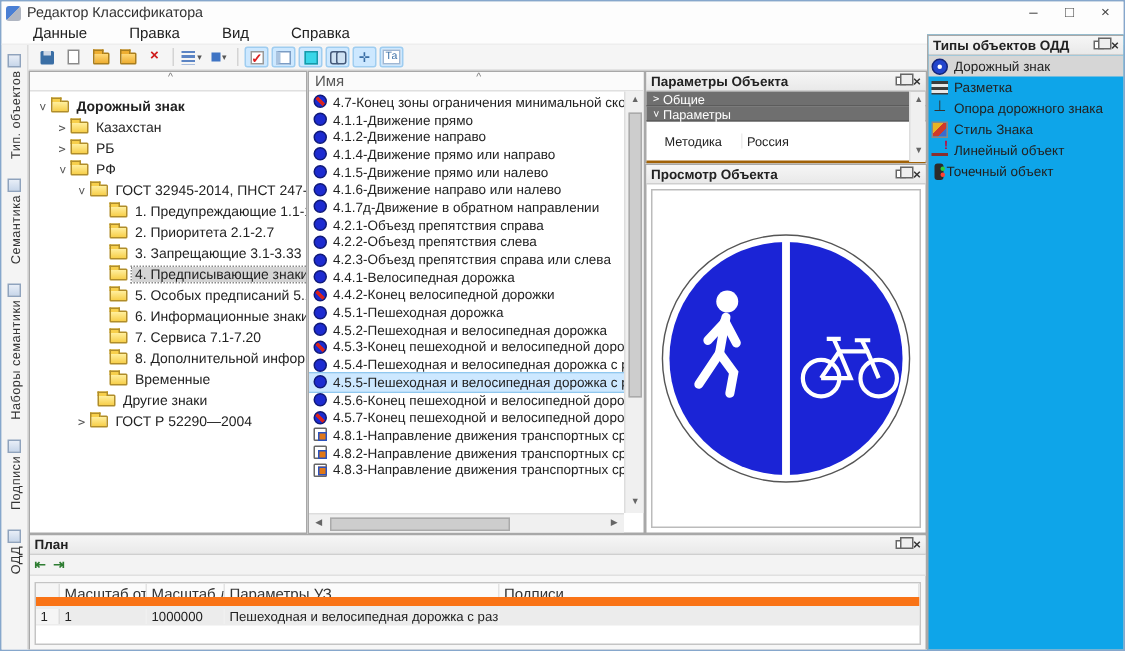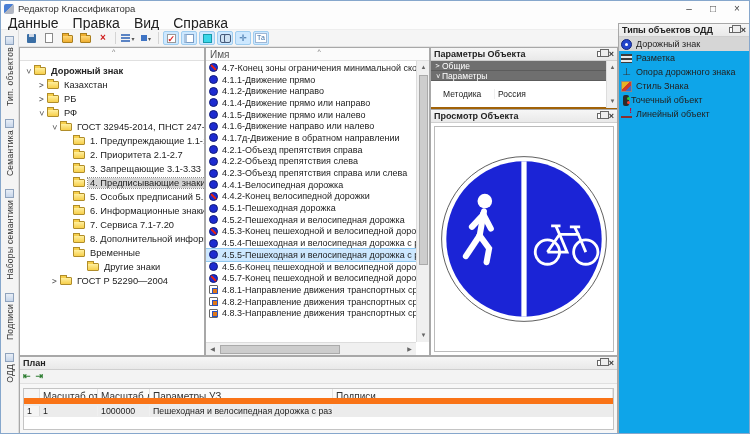--- a/index.html
+++ b/index.html
@@ -7,21 +7,21 @@
   body { font-family:"Liberation Sans", sans-serif; font-size:10px; color:#222; background:#fff; }
   #window { position:relative; width:750px; height:434px; background:#f0f0f0; border:1px solid #86a7cc; overflow:hidden; }
 
   
   #titlebar { position:absolute; left:0; top:0; width:748px; height:15px; background:#fdfdfd; display:flex; align-items:center; padding-left:3px; }
   .app-ico { width:10px; height:10px; margin-right:4px; background:linear-gradient(135deg,#4a7fd4 0 50%,#b0b6c2 50% 100%); border-radius:2px; }
   #titlebar .title { font-size:9.5px; color:#333; }
   .win-controls { margin-left:auto; display:flex; }
   .win-btn { width:24px; height:14px; text-align:center; line-height:13px; font-size:10px; color:#444; }
   #menubar { position:absolute; left:0; top:15px; width:748px; height:14px; background:#fdfdfd; display:flex; align-items:center; border-bottom:1px solid #eee; }
-  .menu-item { padding:0 7px; font-size:14px; color:#222; }
+  .menu-item { padding:0 7px; font-size:10px; color:#222;margin-left:14px; }
 
   
   #toolbar { position:absolute; left:18px; top:29px; width:599px; height:17px; background:#f5f5f5; display:flex; align-items:center; padding-left:3px; border-bottom:1px solid #e3e3e3; }
   .tb-btn { width:16px; height:14px; margin:0 1px; display:flex; align-items:center; justify-content:center; border:1px solid transparent; border-radius:2px; position:relative; }
   .tb-btn.toggled { background:#cde8ff; border-color:#9fcdf0; }
   .tb-sep { width:1px; height:12px; background:#d4d4d4; margin:0 3px; }
   .ic-save { width:9px; height:9px; background:#3a6ea5; border-radius:1px; position:relative; }
   .ic-save:before { content:""; position:absolute; left:2px; top:0; width:5px; height:3px; background:#cfd8e6; }
   .ic-new { width:8px; height:10px; background:#fff; border:1px solid #8a8a8a; }
   .ic-folder { width:11px; height:8px; background:linear-gradient(#ffd978,#eeae31); border:1px solid #a97e1e; border-radius:1px; position:relative; margin-top:2px; }
@@ -284,21 +284,21 @@
         <div class="tree-row" style="padding-left: 43px;">
           <span class="exp"></span>
           <span class="fold"></span>
           <span class="lbl">8. Дополнительной информации 8.1.1-8.24</span>
         </div>
         <div class="tree-row" style="padding-left: 43px;">
           <span class="exp"></span>
           <span class="fold"></span>
           <span class="lbl">Временные</span>
         </div>
-        <div class="tree-row" style="padding-left: 57px;">
+        <div class="tree-row" style="padding-left: 23px; margin-left: 12px;">
           <span class="exp"></span>
           <span class="fold"></span>
           <span class="lbl">Другие знаки</span>
         </div>
         <div class="tree-row" style="padding-left: 30px;">
           <span class="exp">&gt;</span>
           <span class="fold"></span>
           <span class="lbl">ГОСТ Р 52290—2004</span>
         </div>
       </div>
@@ -498,26 +498,26 @@
         </div>
         <div class="odd-row">
           <span class="oic oic-support">⊥</span>
           <span>Опора дорожного знака</span>
         </div>
         <div class="odd-row">
           <span class="oic oic-style"></span>
           <span>Стиль Знака</span>
         </div>
         <div class="odd-row">
+          <span class="oic oic-line"></span>
+          <span>Линейный объект</span>
+        </div>
+        <div class="odd-row">
           <span class="oic oic-point"></span>
           <span>Точечный объект</span>
-        </div>
-        <div class="odd-row">
-          <span class="oic oic-line"></span>
-          <span>Линейный объект</span>
         </div>
       </div>
   </div>
 
   <div class="panel" id="plan-panel">
     <div class="panel-title">
       <span>План</span>
       <span class="sp"></span>
       <span class="float-ic"></span>
       <span class="close-ic">×</span>

